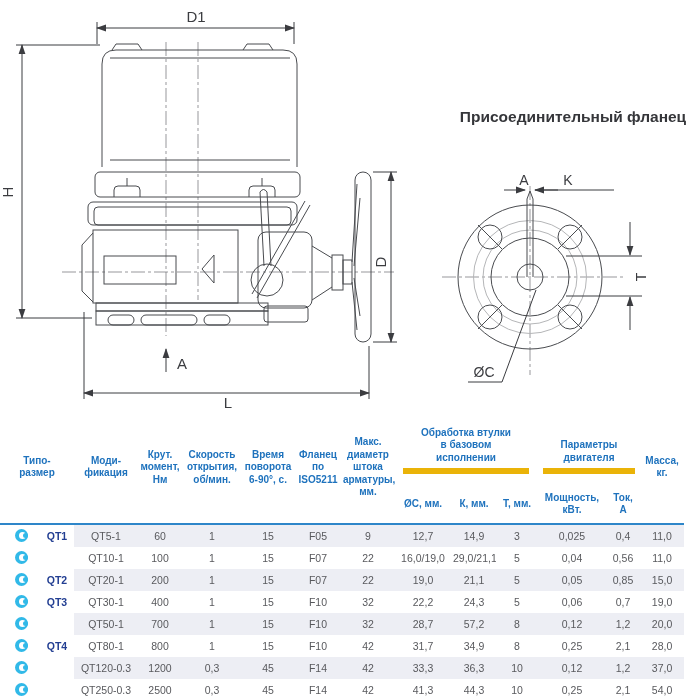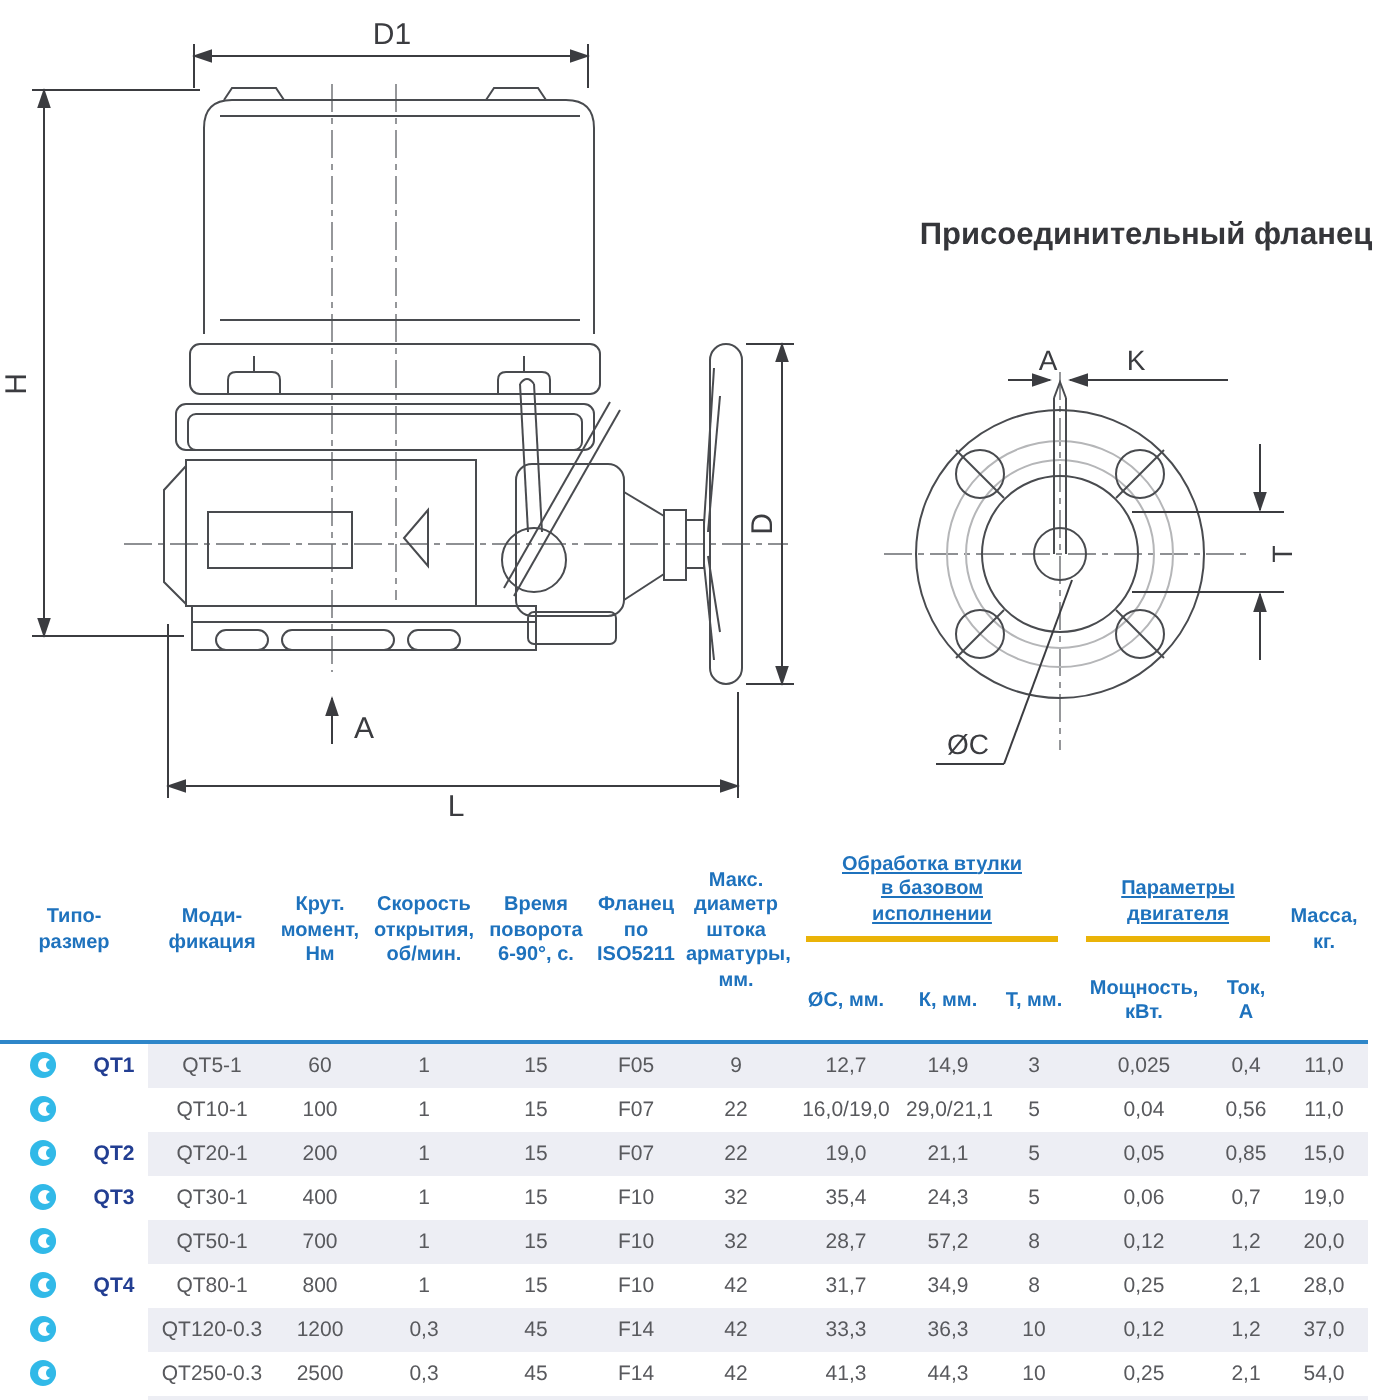--- a/index.html
+++ b/index.html
@@ -4,21 +4,21 @@
 <style>
   html,body{margin:0;padding:0;background:#fff;}
   body{width:700px;height:700px;overflow:hidden;position:relative;
        font-family:"Liberation Sans",sans-serif;-webkit-font-smoothing:antialiased;}
   #drawing{position:absolute;top:0;left:0;}
   
   #spec-table{position:absolute;top:412px;left:0;width:684px;border-collapse:collapse;table-layout:fixed;}
   #spec-table th{font-size:10px;font-weight:700;color:#1e72bd;text-align:center;
                  white-space:pre-line;line-height:1.25;padding:2px 1px;vertical-align:middle;}
   #spec-table thead tr.grp-row th.group{vertical-align:bottom;padding-bottom:0;}
-  .group-title{display:block;padding-bottom:4px;border-bottom:3px solid #eab308;margin:0 8px;text-decoration:underline;}
+  .group-title{display:block;padding-bottom:4px;border-bottom:6px solid #eab308;margin:0 8px;}
   .group-title.tight{margin:0 4px;}
   #spec-table thead tr.sub-row th{padding-top:5px;padding-bottom:6px;vertical-align:middle;}
   #spec-table td{font-size:10.5px;color:#58595d;text-align:center;height:22px;padding:0 1px;
                  white-space:nowrap;overflow:hidden;}
   #spec-table tbody tr:first-child td{border-top:2px solid #2e86c9;}
   #spec-table tbody tr:nth-child(odd) td:nth-child(n+3){background:#edeef4;}
   #spec-table td.type{font-weight:700;color:#223e92;font-size:10.5px;margin-left:36px;}
   #spec-table td.bullet-cell{text-align:left;padding-left:15px;}
   .bullet{display:inline-block;width:13px;height:13px;border-radius:50%;background:#31b9e8;position:relative;vertical-align:middle;}
   .bullet::after{content:"";position:absolute;left:4px;top:3px;width:7px;height:7px;border-radius:50%;background:#fff;}
@@ -295,21 +295,21 @@
       </tr>
       <tr>
         <td class="bullet-cell"><span class="bullet"></span></td>
         <td class="type">QT3</td>
         <td>QT30-1</td>
         <td>400</td>
         <td>1</td>
         <td>15</td>
         <td>F10</td>
         <td>32</td>
-        <td>35,4</td>
+        <td>22,2</td>
         <td>24,3</td>
         <td>5</td>
         <td>0,06</td>
         <td>0,7</td>
         <td>19,0</td>
       </tr>
       <tr>
         <td class="bullet-cell"><span class="bullet"></span></td>
         <td class="type"></td>
         <td>QT50-1</td>

